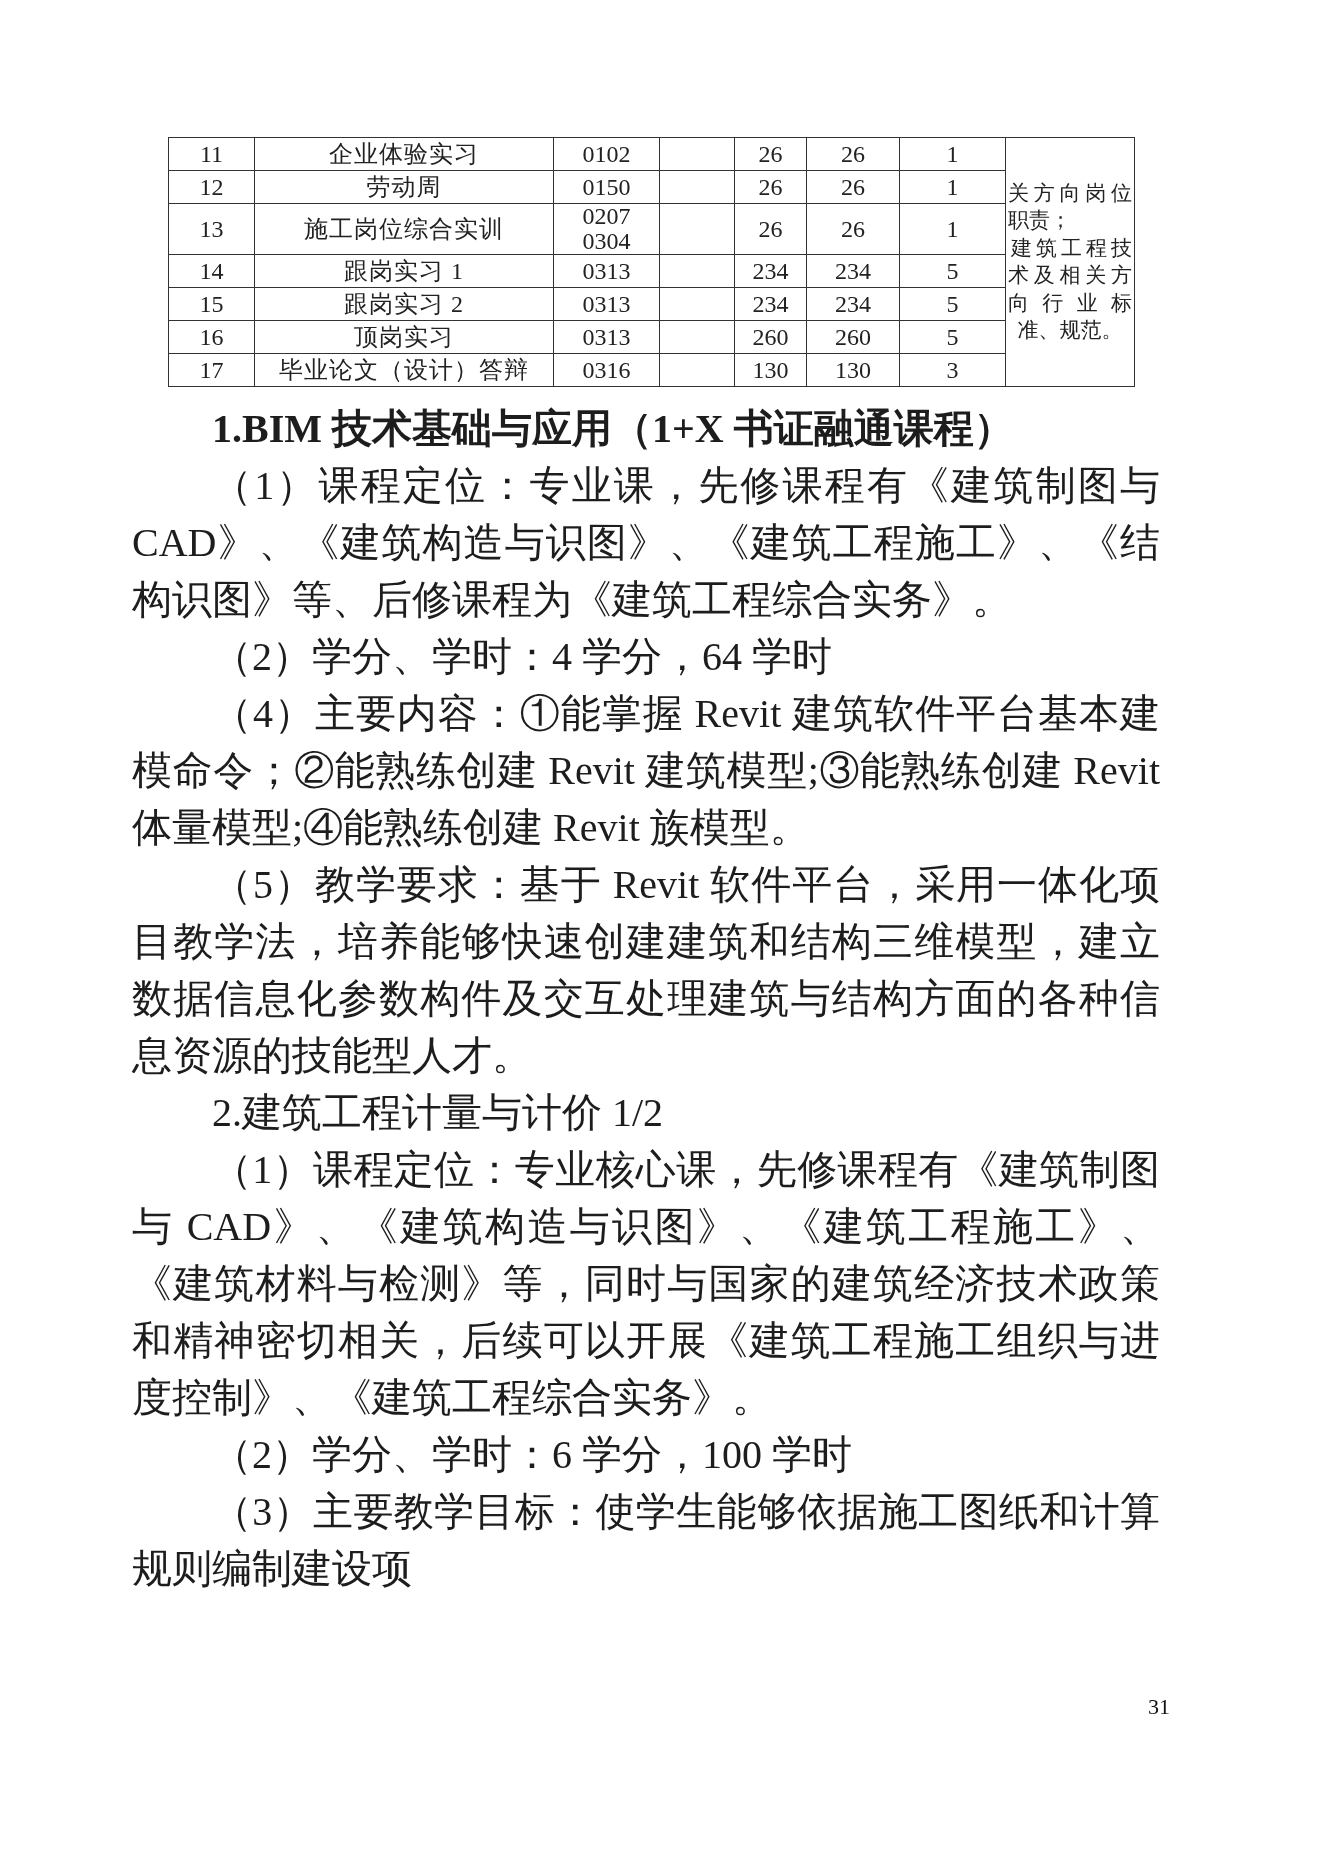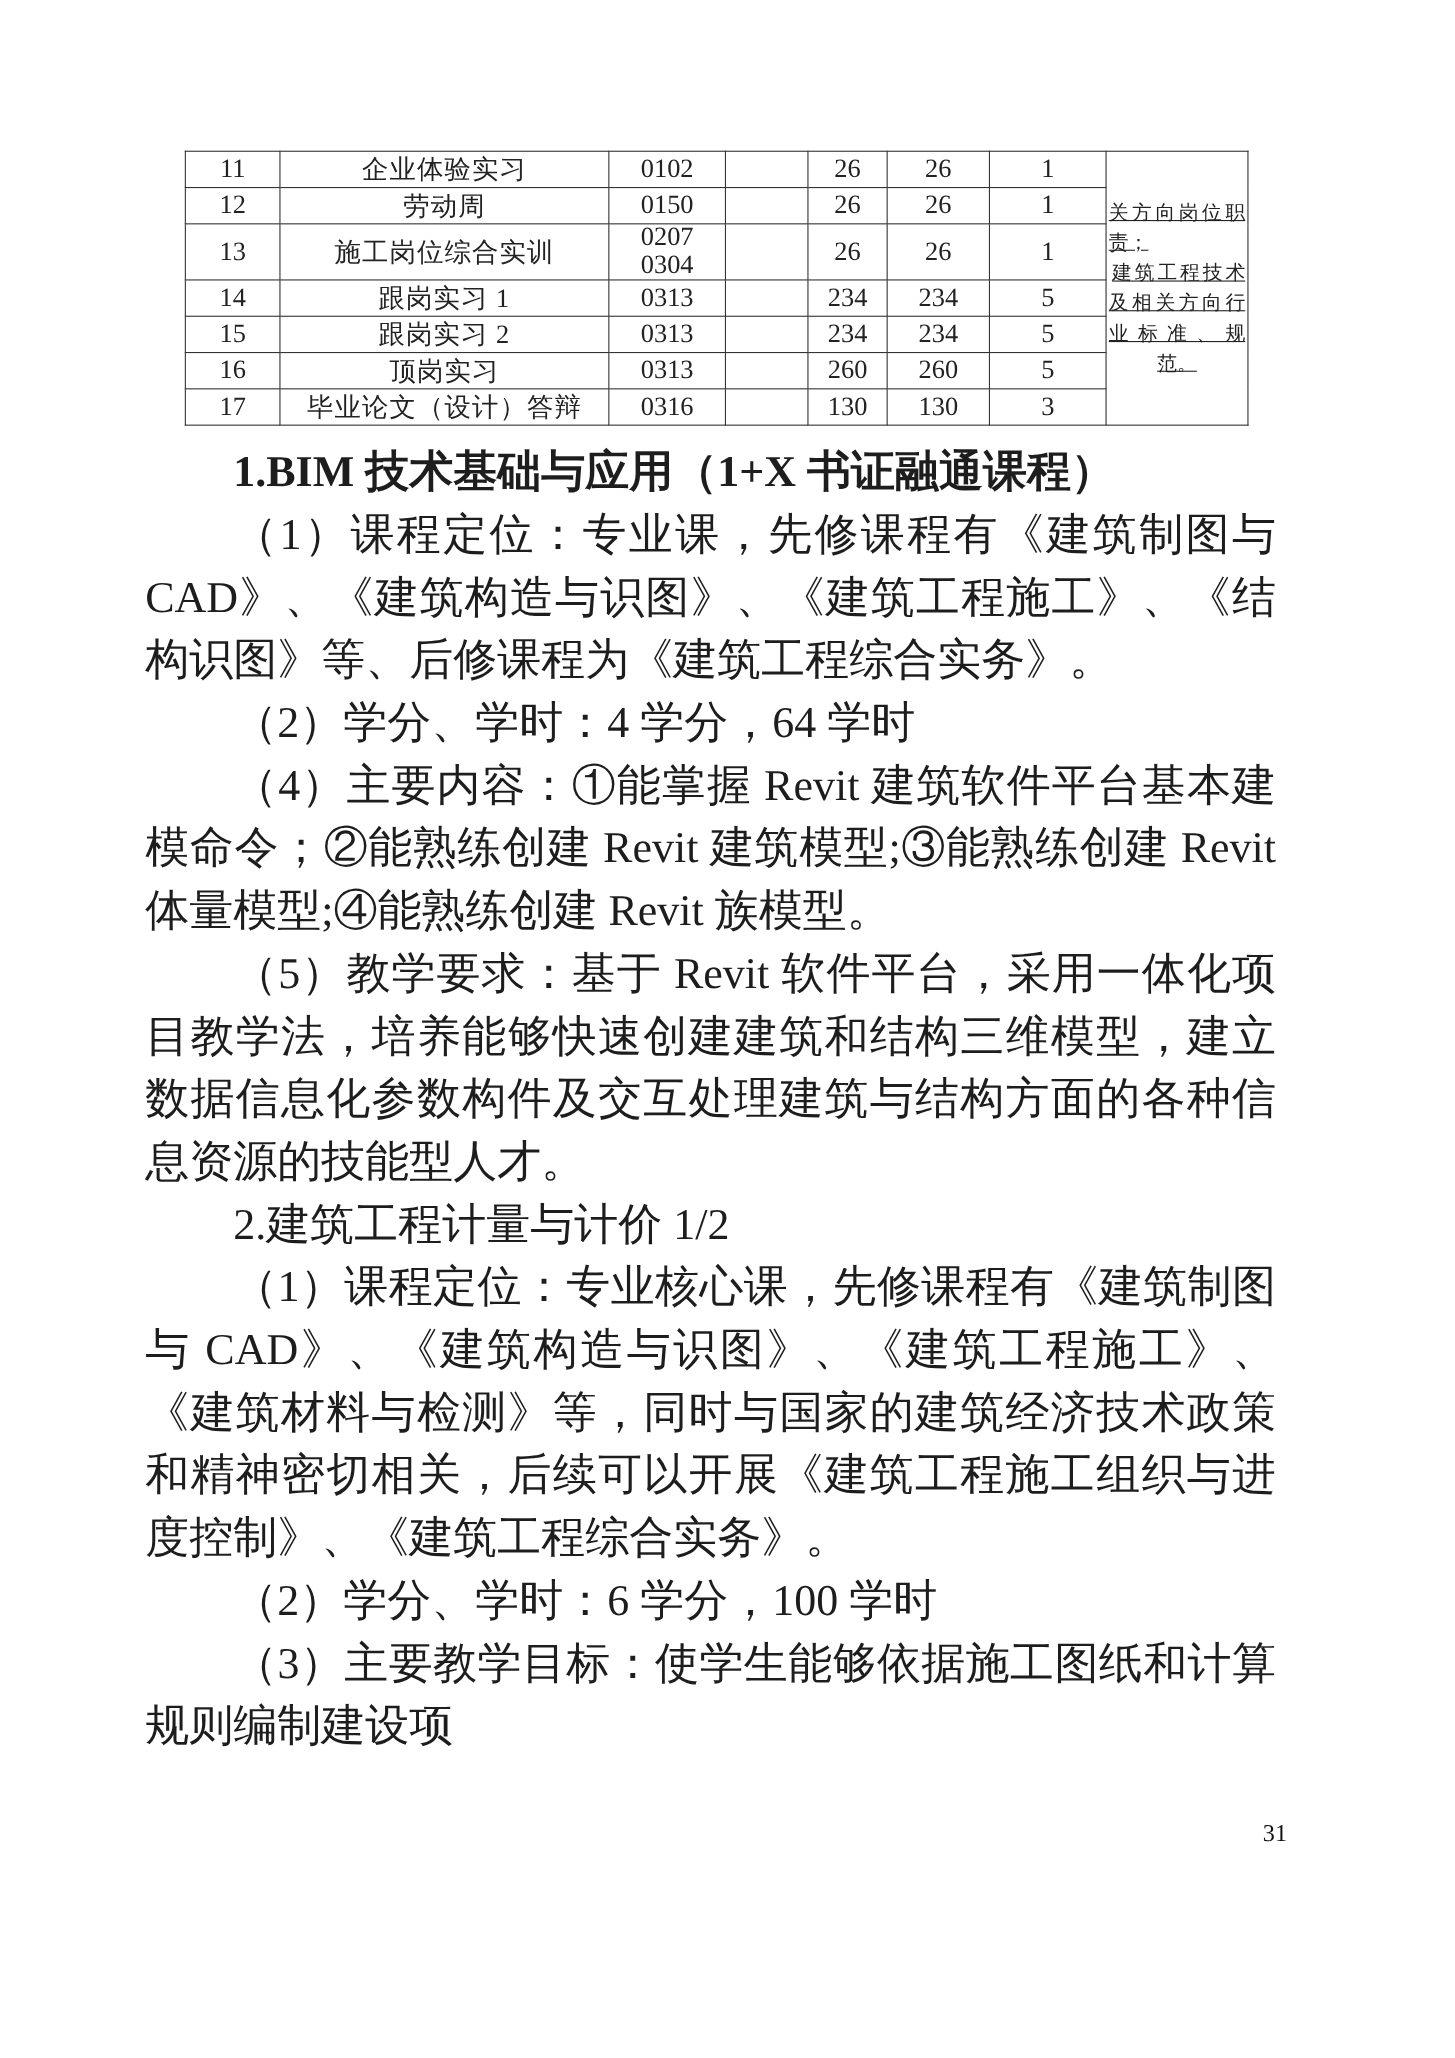--- a/index.html
+++ b/index.html
@@ -22,39 +22,38 @@
   table.course td{
     border:1.5px solid #333;
     text-align:center;vertical-align:middle;
     padding:0 2px;
     overflow:hidden;
   }
   td.c-name{font-size:24px;letter-spacing:1px;}
   td.c-code{white-space:pre-line;line-height:25px;}
   td.c-note{
     vertical-align:top;text-align:left;
-    font-size:18px;line-height:27.5px;
+    font-size:21px;line-height:27.5px;
     padding:3px 7px 0 8px;
-    text-decoration:underline;
   }
   td.c-note p{margin:0;}
   .note-p1{text-align:justify;text-align-last:left;}
   .note-p2{text-align:justify;text-align-last:center;text-indent:3px;}
   
   .bodytext{
     position:absolute;left:132px;top:400px;width:1028px;
     font-size:40px;line-height:57px;
     text-align:justify;
   }
   .bodytext p{margin:0;text-indent:2em;}
   .h1{font-weight:bold;}
   .h2{font-weight:normal;}
   
   .pageno{
-    position:absolute;left:1148px;top:1654px;
+    position:absolute;left:1148px;top:1694px;
     font-size:22px;color:#111;
   }
 </style>
 </head>
 <body>
 
 <div class="page">
 
   <table class="course">
     <colgroup>

